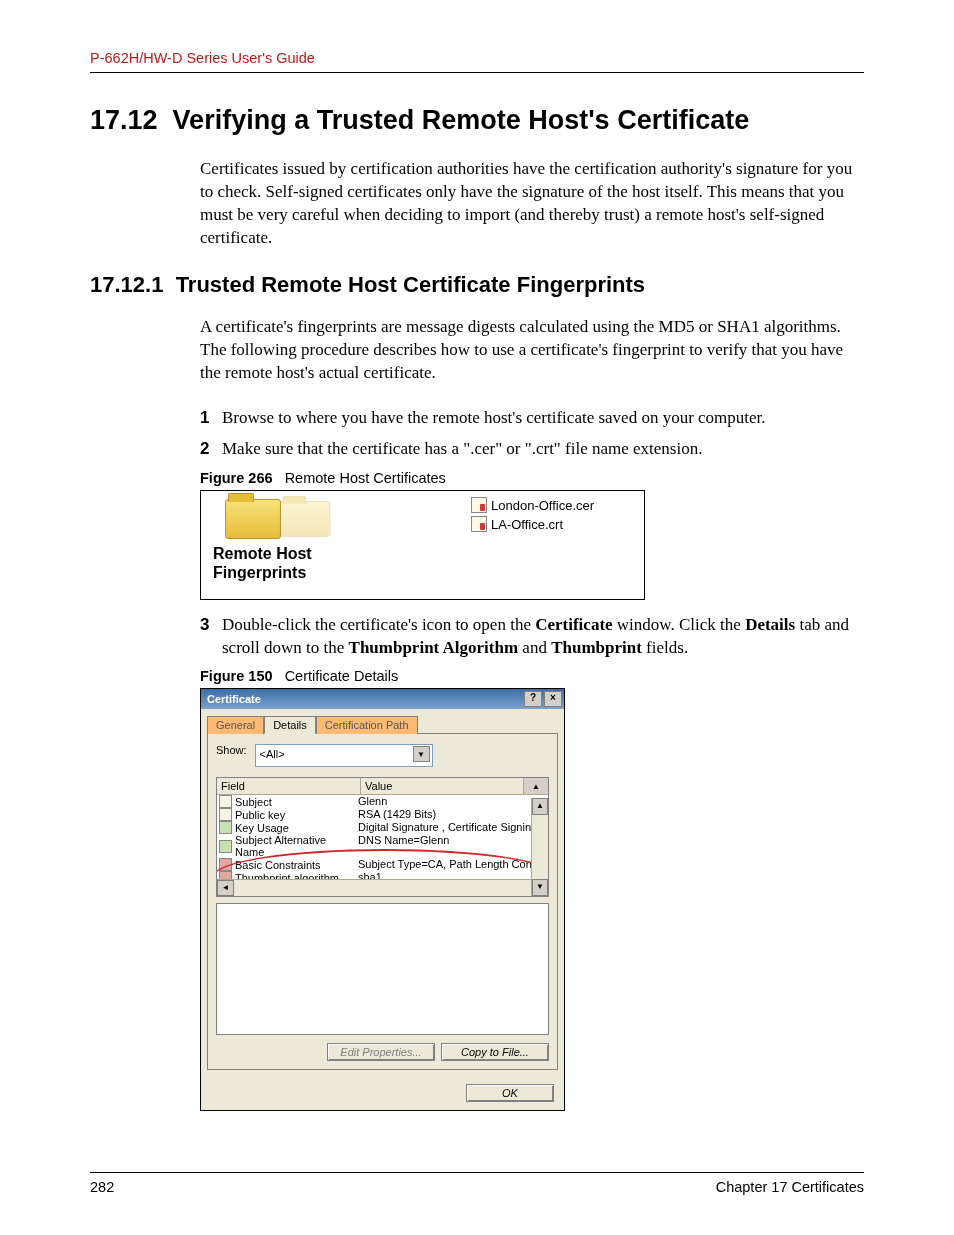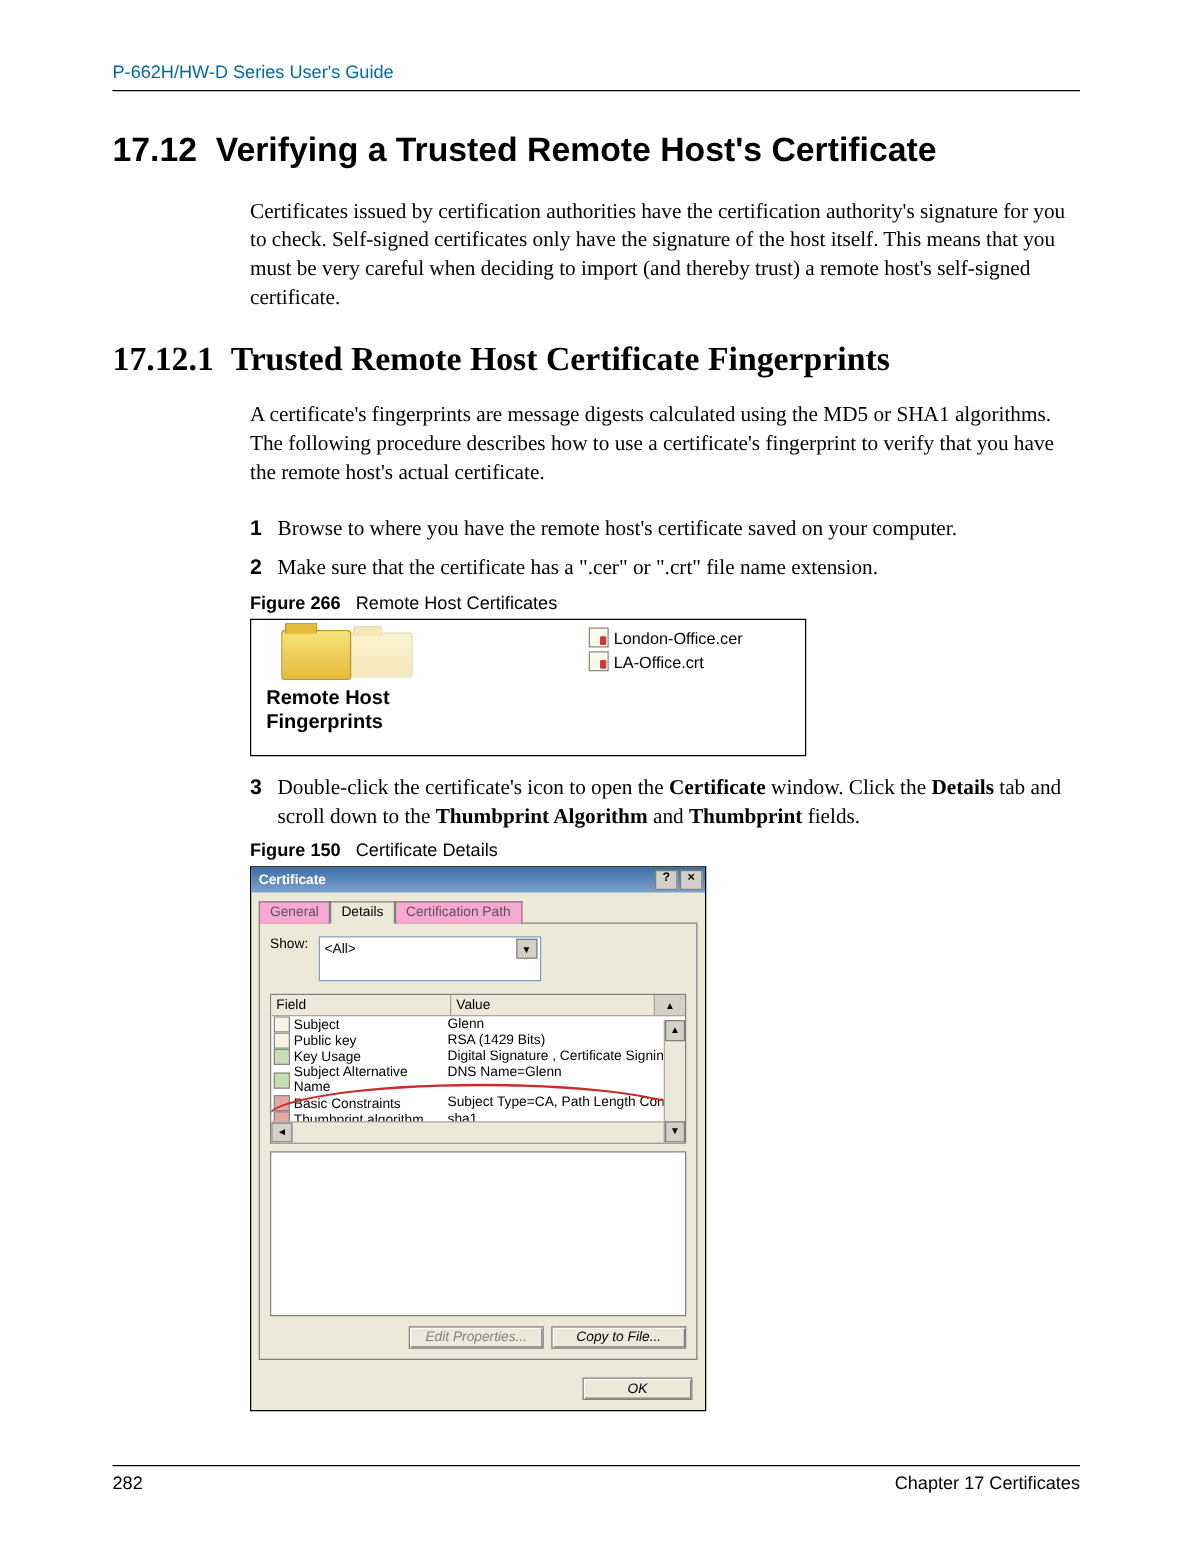--- a/index.html
+++ b/index.html
@@ -14,40 +14,40 @@
   }
   .page {
     padding: 50px 90px 40px 90px;
     box-sizing: border-box;
     height: 100%;
     position: relative;
   }
   .header-line {
     font-family: Arial, Helvetica, sans-serif;
     font-size: 14.5px;
-    color: #0369a1;
+    color: #b91c1c;
     padding-bottom: 6px;
     border-bottom: 1.5px solid #000;
     margin-bottom: 32px;
   }
   h1.section-title {
     font-family: Arial, Helvetica, sans-serif;
     font-size: 27px;
     font-weight: bold;
     margin: 0 0 22px 0;
   }
   .body-text {
     font-size: 17px;
     line-height: 1.35;
     margin: 0 0 22px 0;
     padding-left: 110px;
   }
   h2.subsection-title {
-    font-family: Liberation Serif, serif;
-    font-size: 27px;
+    font-family: Liberation Sans, sans-serif;
+    font-size: 22px;
     font-weight: bold;
     margin: 8px 0 18px 0;
   }
   ol.steps {
     list-style: none;
     padding: 0 0 0 110px;
     margin: 0 0 10px 0;
     counter-reset: step;
   }
   ol.steps li {
@@ -179,35 +179,35 @@
   }
   .tabs {
     display:flex; gap:0; padding: 6px 6px 0 6px;
   }
   .tab {
     border:1px solid #808080; border-bottom:none;
     padding:2px 8px; background:#ece9d8; font-size:11px;
     position:relative; top:1px;
   }
   .tab.active { background:#ece9d8; border-bottom:1px solid #ece9d8; z-index:2; }
-  .tab.inactive { background:#f9a8d4; color:#555; }
+  .tab.inactive { background:#fdba74; color:#555; }
   .tabpane {
     border:1px solid #808080;
     margin:0 6px 6px 6px;
     padding:10px 8px 8px 8px;
     background:#ece9d8;
   }
   .show-row { display:flex; align-items:flex-start; gap:8px; margin-bottom:10px; }
   .dropdown {
     flex:0 0 170px;
     height:18px;
     background:#fff;
     border:1px solid #7f9db9;
     display:flex;justify-content:space-between;align-items:center;
-    padding:0 2px 16px 4px;
+    padding:0 2px 3px 4px;
   }
   .dd-btn {
     width:15px;height:14px;background:#d4d0c8;border:1px solid #808080;
     display:flex;align-items:center;justify-content:center;font-size:8px;
   }
   .listview {
     border:1px solid #808080;background:#fff;height:118px;
     display:flex;flex-direction:column;position:relative;overflow:hidden;
   }
   .lv-head { display:flex;background:#ece9d8;border-bottom:1px solid #aca899;font-size:11px; }

